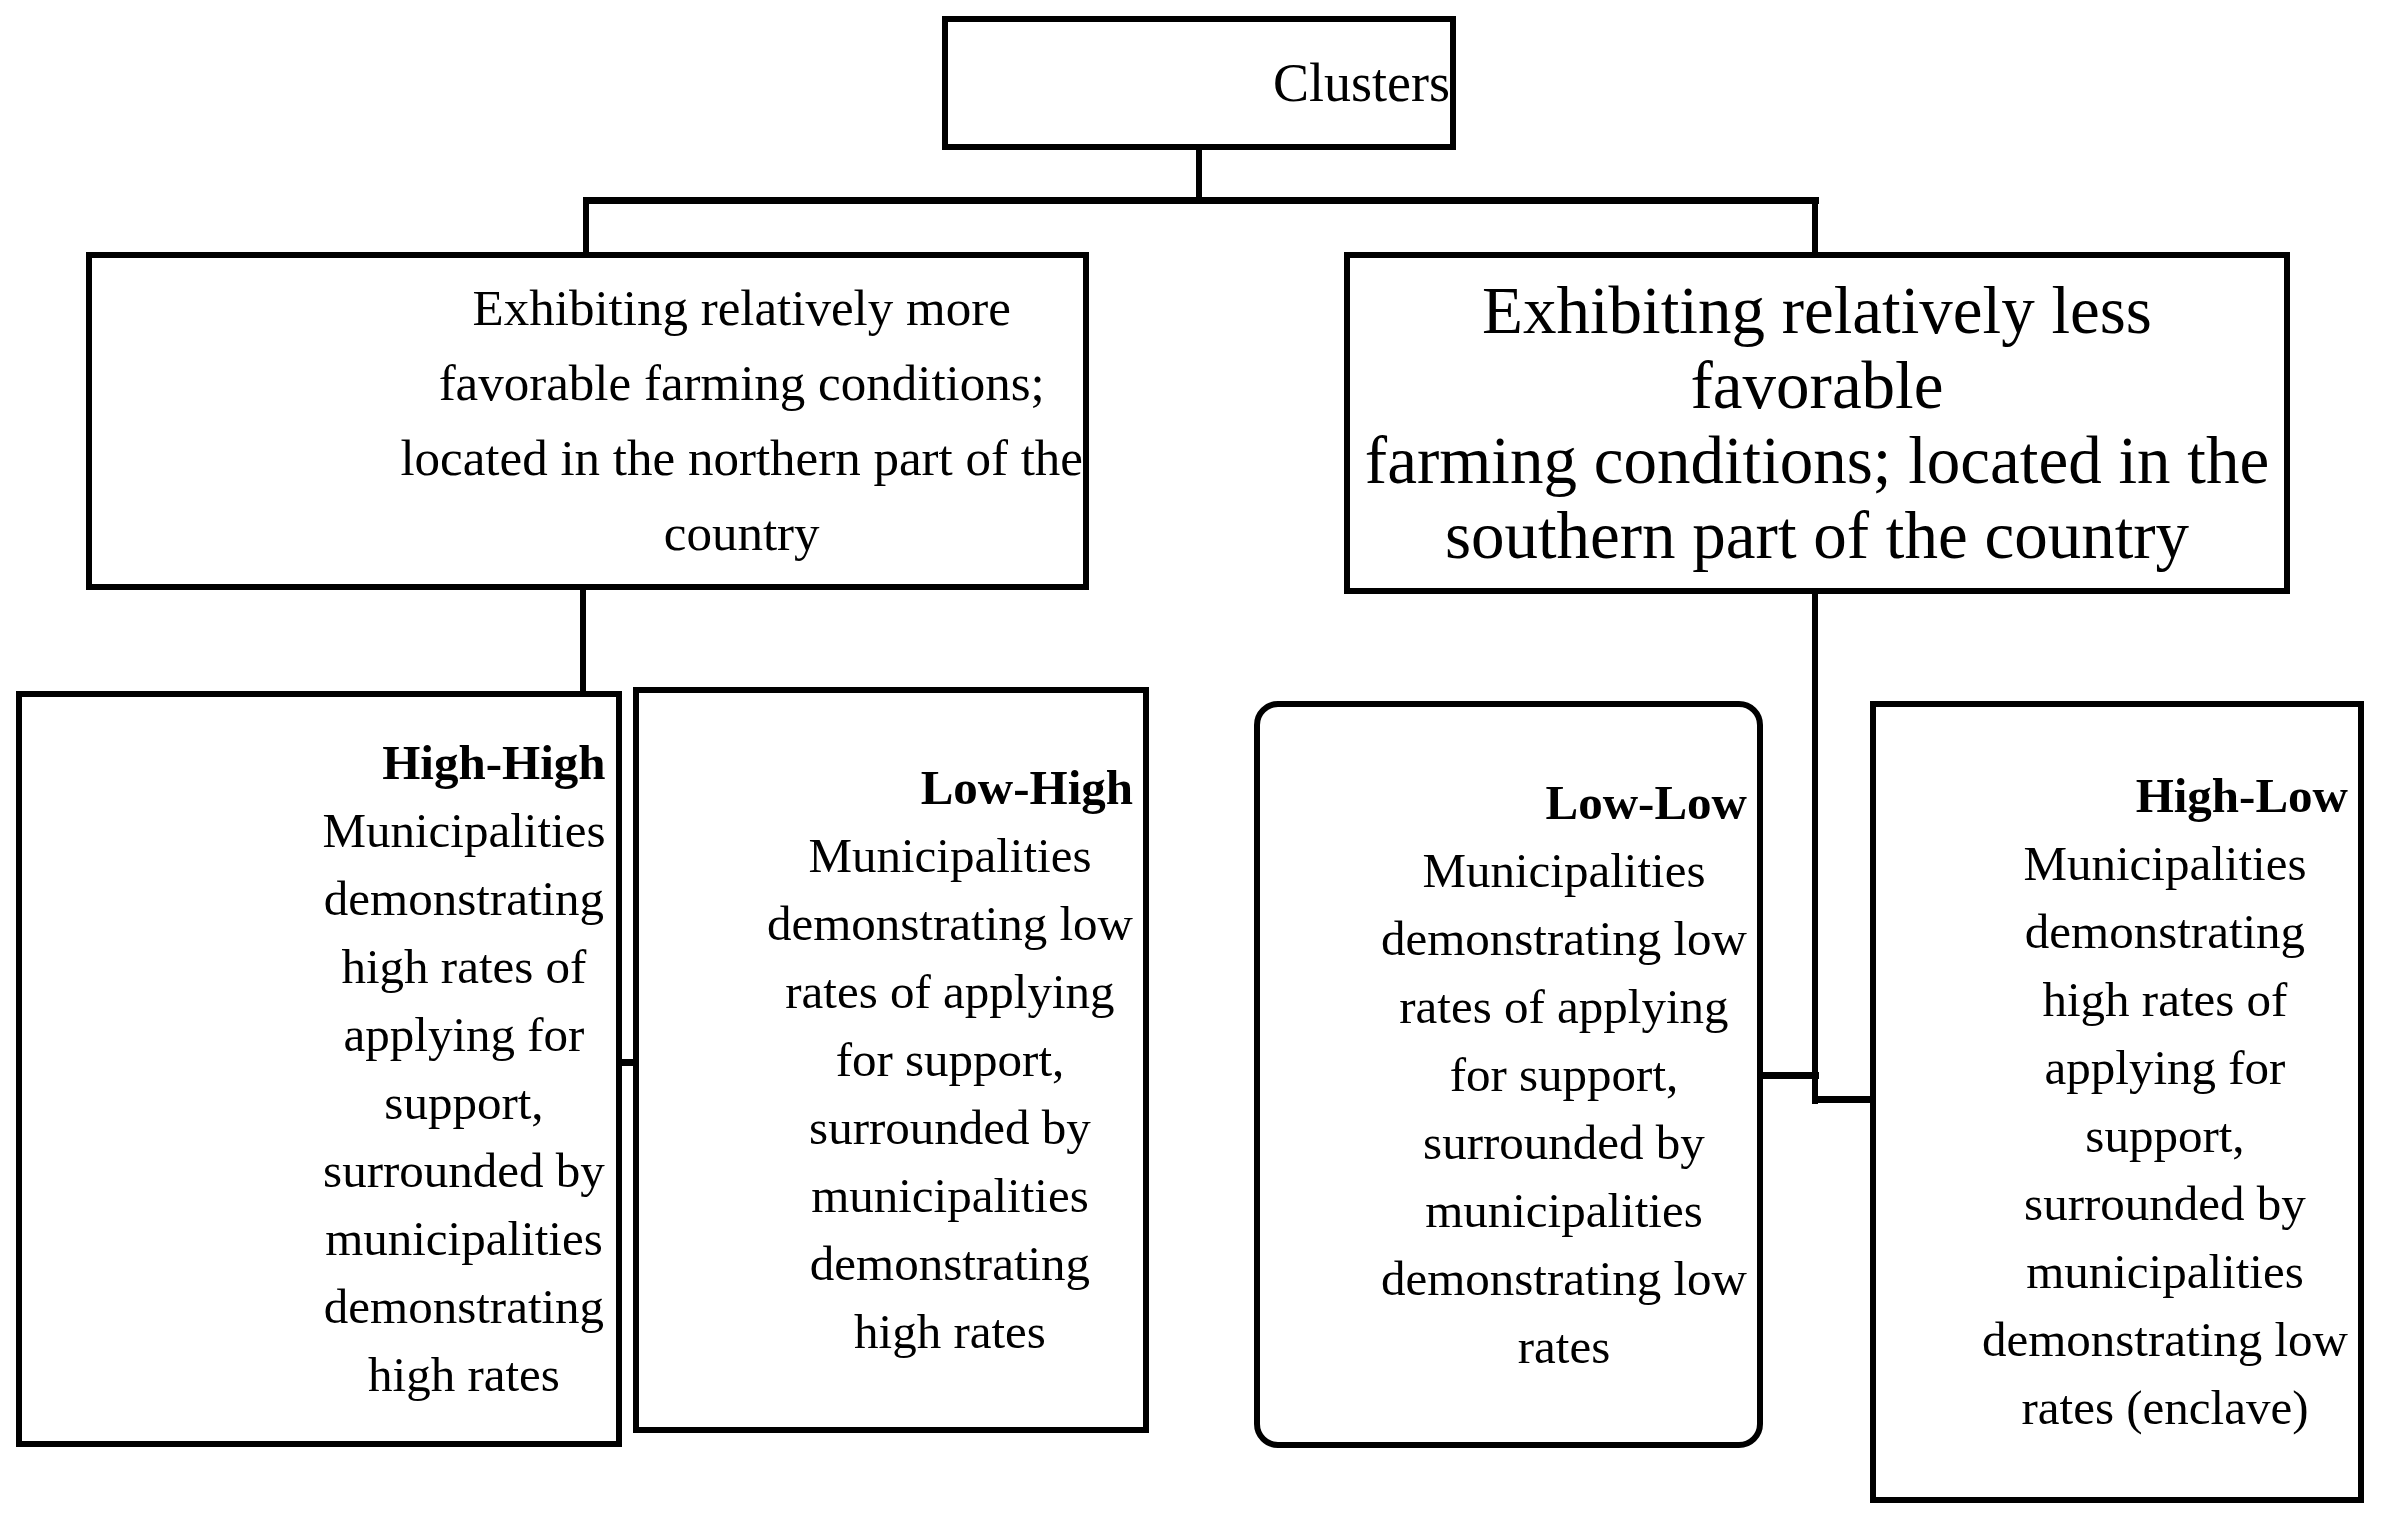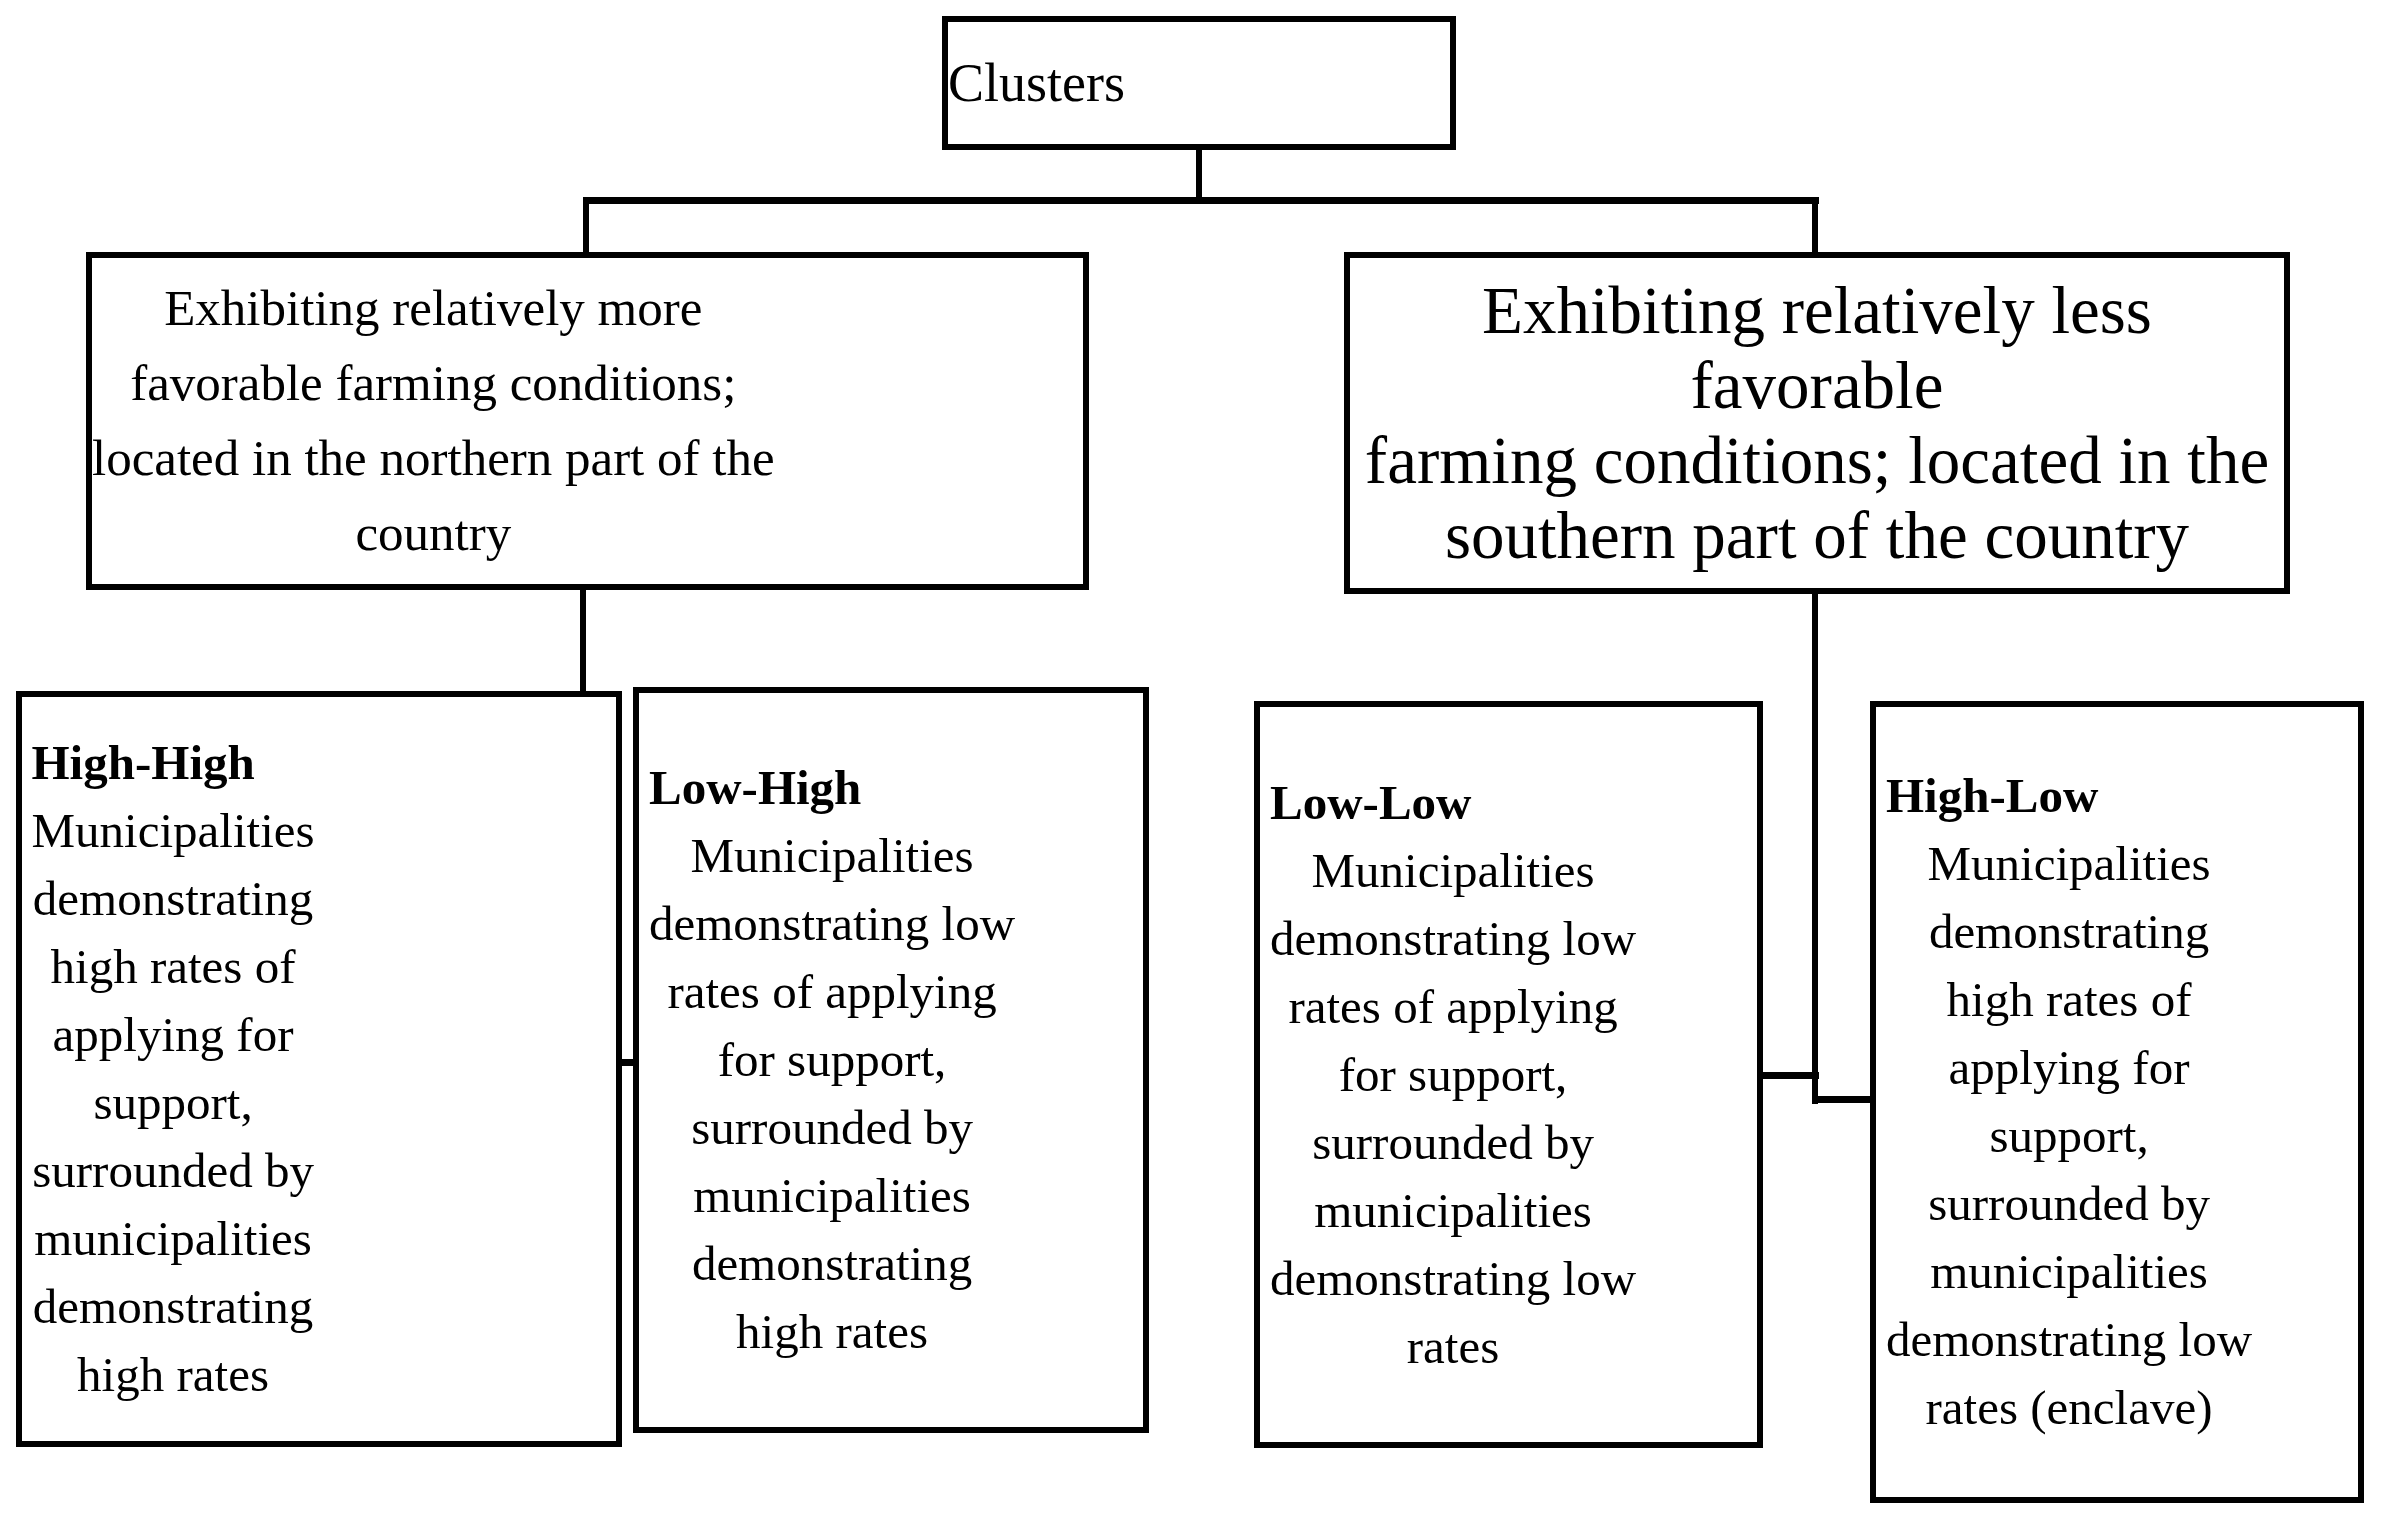--- a/index.html
+++ b/index.html
@@ -16,21 +16,21 @@
     color: #000000;
     overflow: hidden;
   }
   .box {
     position: absolute;
     box-sizing: border-box;
     background: #ffffff;
     border: 6.3px solid #000000;
     display: flex;
     flex-direction: column;
-    align-items: flex-start;
+    align-items: flex-end;
     justify-content: center;
     text-align: center;
   }
   .label {
     white-space: pre-line;
   }
   .root-box {
     left: 942px; top: 16px; width: 514px; height: 134px;
     font-size: 54px;
   }
@@ -46,21 +46,21 @@
   }
   .leaf {
     font-size: 49px; line-height: 68px;
     padding: 0 10px;
   }
   .leaf .title {
     font-weight: bold;
   }
   .leaf-hh { left: 15.5px;   top: 691px; width: 606px; height: 756px; }
   .leaf-lh { left: 633px;  top: 687px; width: 516px; height: 746px; }
-  .leaf-ll { left: 1254px; top: 701px; width: 509px; height: 747px; }
+  .leaf-ll { left: 1254px; top: 701px; width: 509px; height: 747px; border-radius: 24px; }
   .leaf-hl { left: 1870px; top: 701px; width: 494px; height: 802px; }
   .line {
     position: absolute;
     background: #000000;
   }
   .trunk-v        { left: 1196px; top: 147px;  width: 6.3px;    height: 55px;  }
   .trunk-h        { left: 583px;  top: 197px;  width: 1236px; height: 7px;  }
   .stub-nw-v      { left: 583px;  top: 197px;  width: 6.3px;    height: 62px;  }
   .stub-ne-v      { left: 1812px; top: 197px;  width: 6.3px;    height: 65px;  }
   .branch-left-v  { left: 580px;  top: 586px;  width: 6.3px;    height: 488px; }

